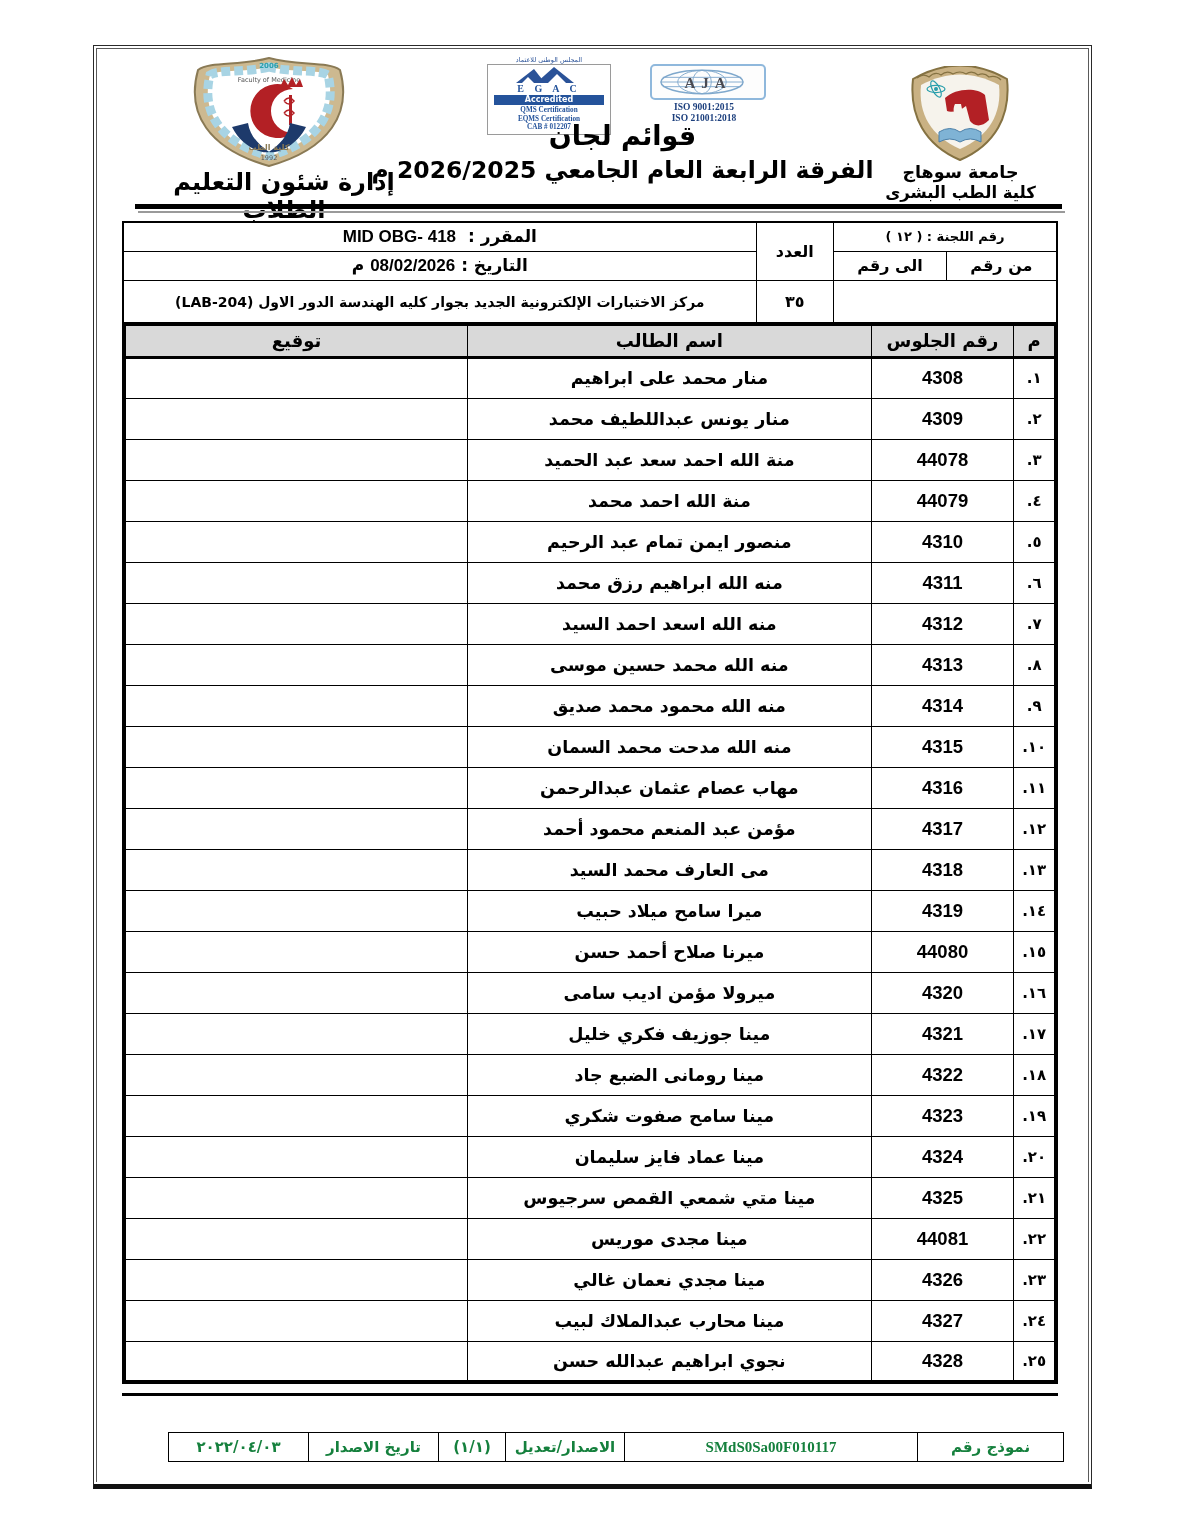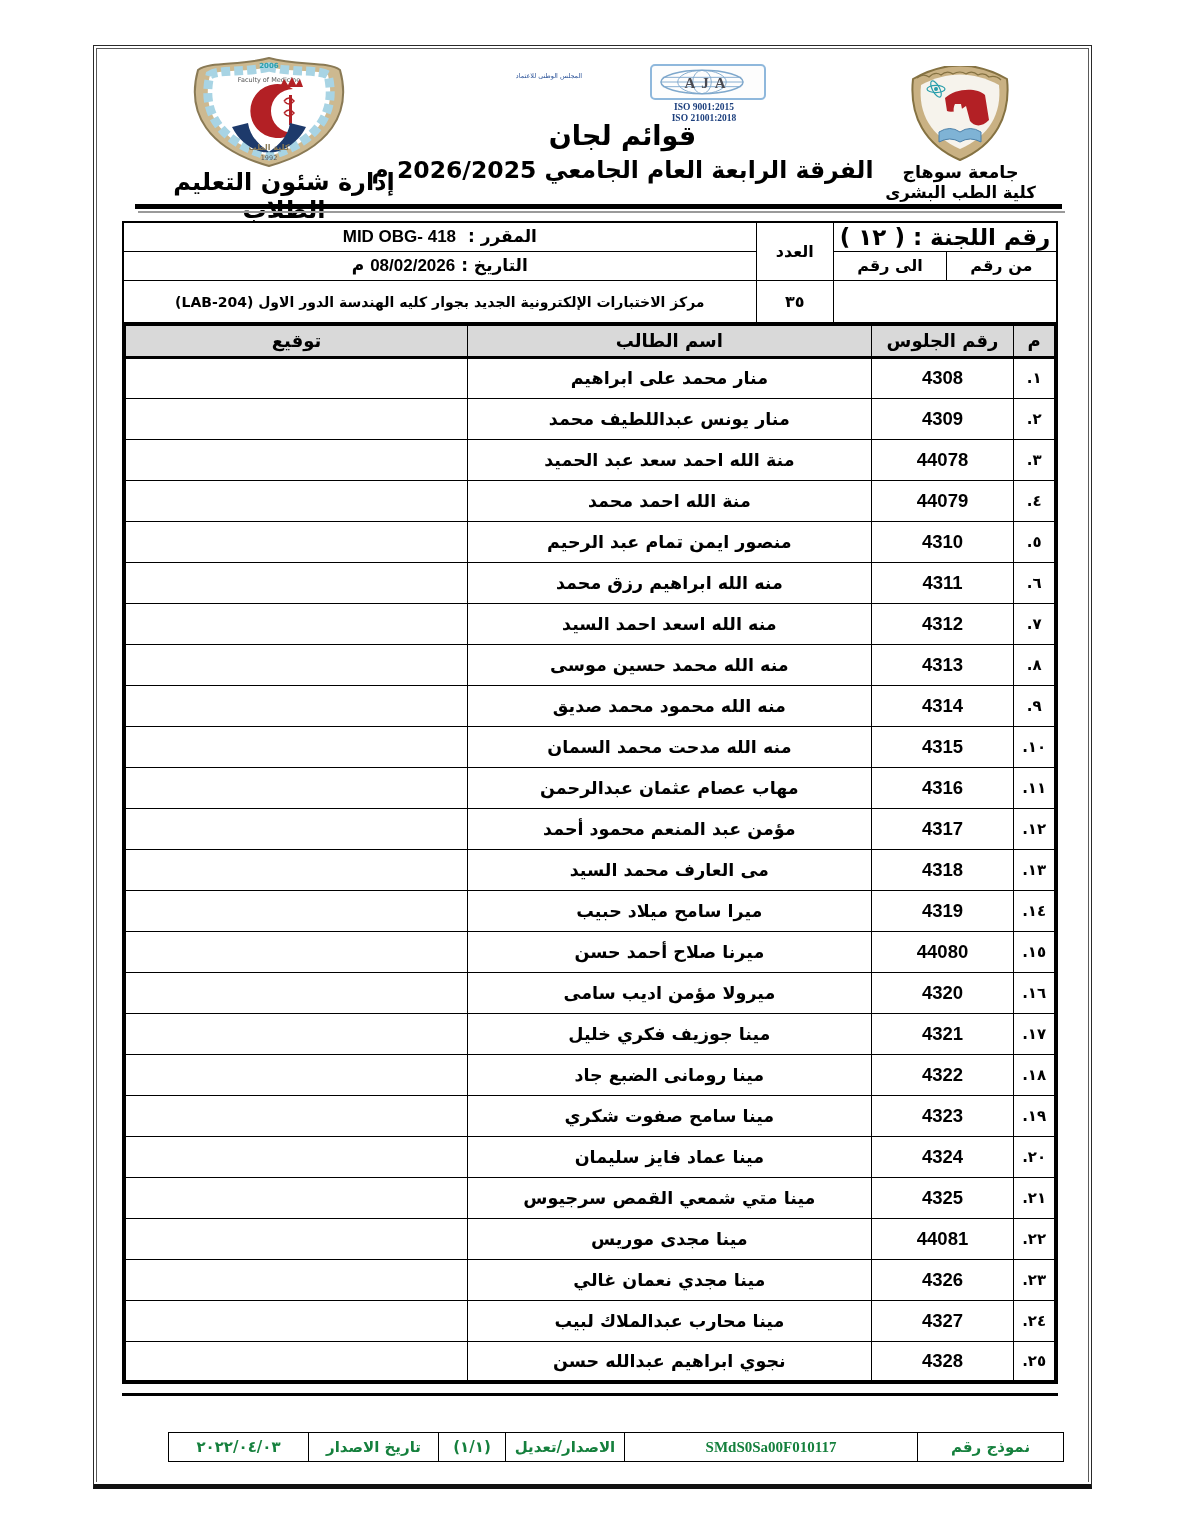--- a/index.html
+++ b/index.html
@@ -14,21 +14,21 @@
   
   .faculty-logo { position:absolute; left:176px; top:55px; width:186px; height:114px; }
   .dept-text { position:absolute; left:133px; top:168px; width:302px; text-align:center;
                font-size:24px; font-weight:bold; color:#000; direction:rtl; }
 
   .univ-logo { position:absolute; left:903px; top:66px; width:114px; height:98px; }
   .univ-text { position:absolute; left:878px; top:162px; width:165px; text-align:center; direction:rtl; }
   .univ-text .l1 { font-size:17.5px; font-weight:bold; }
   .univ-text .l2 { font-size:16.5px; font-weight:bold; margin-top:1px; }
 
-  .egac { position:absolute; left:487px; top:56px; width:124px;margin-top:16px; }
+  .egac { position:absolute; left:487px; top:56px; width:124px; }
   .egac-arc { font-size:6.5px; color:#2a5298; text-align:center; direction:rtl; height:8px; overflow:hidden; }
   .egac-box { border:1px solid #9a9a9a; background:#fff; padding:1px 2px 2px 2px; text-align:center; }
   .egac-mtn { display:block; width:70px; height:18px; margin:0 auto; }
   .egac-name { font-family:"Liberation Serif", serif; font-weight:bold; color:#24539b;
                font-size:10px; letter-spacing:4px; line-height:10px; }
   .egac-band { background:#24539b; color:#fff; font-size:8px; font-weight:bold; line-height:10px; margin:1px 4px; }
   .egac-line { color:#24539b; font-weight:bold; font-size:7.2px; line-height:8.5px; font-family:"Liberation Serif", serif; }
 
   .aja { position:absolute; left:650px; top:64px; width:108px; text-align:center; }
   .aja-box { position:relative; width:116px; height:36px; border:2px solid #8fb8dc; border-radius:5px; background:#fdfdfd; }
@@ -45,21 +45,21 @@
 
   .sep { position:absolute; left:135px; top:204px; width:927px; height:5px; background:#000; }
   .sep::after { content:''; position:absolute; left:3px; right:-3px; top:7px; height:1.5px; background:#9a9a9a; }
 
   
   table { border-collapse:collapse; }
   .info-table { position:absolute; left:122px; top:221px; width:936px; direction:rtl;
                 table-layout:fixed; border:2.5px solid #000; }
   .info-table td { border:1.2px solid #000; text-align:center; vertical-align:middle;
                    font-weight:bold; color:#000; background:#fff; }
-  .i-committee { font-size:23px; height:29px; }
+  .i-committee { font-size:13px; height:29px; }
   .i-fromto { font-size:16px; height:29px; }
   .i-count-label { font-size:16px; }
   .i-count-value { font-size:16px; height:44px; }
   .i-course, .i-date { font-size:17px; }
   .i-location { font-size:14px; }
   .latin-serif { font-family:Liberation Sans, sans-serif; font-weight:bold; }
 
   
   .main-table { position:absolute; left:122px; top:322px; width:936px; direction:rtl;
                 table-layout:fixed; border:4px solid #000; }
@@ -99,20 +99,33 @@
     <path d="M108 46 q 5 -6 10 0 q -5 6 -10 0 M108 58 q 5 -6 10 0 q -5 6 -10 0" fill="none" stroke="#b32025" stroke-width="1.5"></path>
     <path d="M56 72 C66 92 86 99 93 97 C82 89 74 81 72 68 Z" fill="#1d3a6b"></path>
     <path d="M130 72 C120 92 100 99 93 97 C104 89 112 81 114 68 Z" fill="#1d3a6b"></path>
     <text x="93" y="95" text-anchor="middle" font-size="8" fill="#8a7a55" font-weight="bold">كلية الطب</text>
     <text x="93" y="105" text-anchor="middle" font-size="6.5" fill="#555">1992</text>
   </svg>
   <div class="dept-text">إدارة شئون التعليم الطلاب</div>
 
   <div class="egac">
     <div class="egac-arc">المجلس الوطنى للاعتماد</div>
+    <div class="egac-box">
+      <svg class="egac-mtn" viewBox="0 0 70 18">
+        <path d="M2 17 L20 3 L31 17 Z" fill="#2a5298"></path>
+        <path d="M22 17 L40 1 L60 17 Z" fill="#2a5298"></path>
+        <path d="M34 17 L43 8 L52 17 Z" fill="#ffffff"></path>
+        <path d="M8 17 L14 11 L20 17 Z" fill="#ffffff"></path>
+      </svg>
+      <div class="egac-name">E G A C</div>
+      <div class="egac-band">Accredited</div>
+      <div class="egac-line">QMS Certification</div>
+      <div class="egac-line">EQMS Certification</div>
+      <div class="egac-line">CAB # 012207</div>
+    </div>
   </div>
 
   <div class="aja">
     <div class="aja-box">
       <svg class="aja-globe" viewBox="0 0 96 30">
         <ellipse cx="48" cy="15" rx="44" ry="12.5" fill="none" stroke="#7fa8cc" stroke-width="1.6"></ellipse>
         <ellipse cx="48" cy="15" rx="26" ry="12.5" fill="none" stroke="#7fa8cc" stroke-width="1"></ellipse>
         <ellipse cx="48" cy="15" rx="10" ry="12.5" fill="none" stroke="#7fa8cc" stroke-width="1"></ellipse>
         <line x1="6" y1="10" x2="90" y2="10" stroke="#7fa8cc" stroke-width="1"></line>
         <line x1="4" y1="15" x2="92" y2="15" stroke="#7fa8cc" stroke-width="1"></line>

